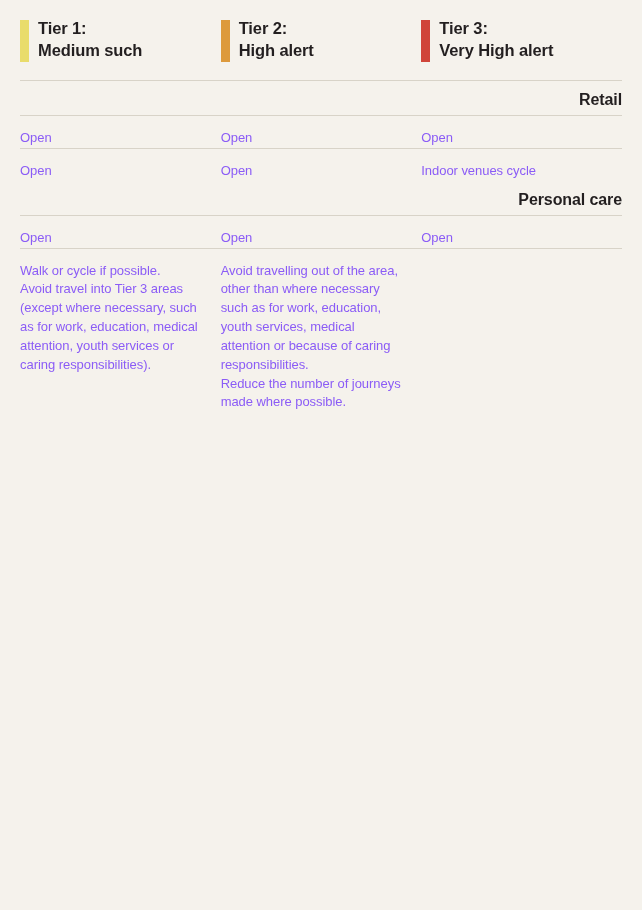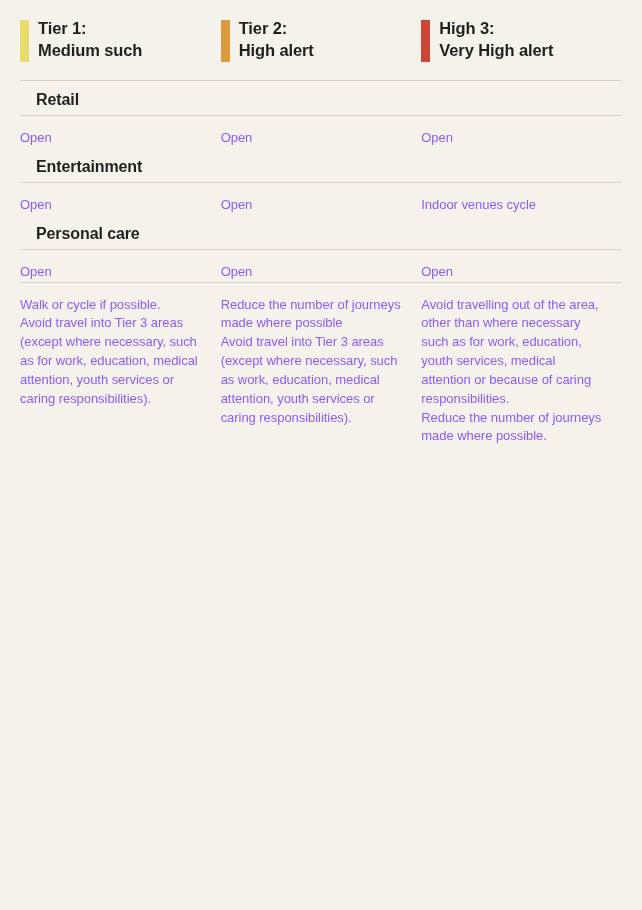--- a/index.html
+++ b/index.html
@@ -49,20 +49,21 @@
   }
   .section {
     width: 100%;
   }
   .section-title {
     font-size: 16px;
     font-weight: bold;
     letter-spacing: -0.1px;
     margin: 0 0 6px 16px;
     padding-top: 10px;
+    text-align: right;
   }
   .rule {
     border: 0;
     border-top: 1px solid #d8d3c8;
     margin: 0;
     width: 100%;
   }
   .row {
     display: flex;
     width: 100%;
@@ -91,37 +92,36 @@
     <div class="tier-col">
       <div class="tier-swatch" style="background:#e9dc6b"></div>
       <div class="tier-label"><span>Tier 1:</span><br><span>Medium such</span></div>
     </div>
     <div class="tier-col">
       <div class="tier-swatch" style="background:#dd9a3c"></div>
       <div class="tier-label"><span>Tier 2:</span><br><span>High alert</span></div>
     </div>
     <div class="tier-col">
       <div class="tier-swatch" style="background:#d0453a"></div>
-      <div class="tier-label"><span>High 3:</span><br><span>Very High alert</span></div>
+      <div class="tier-label"><span>Tier 3:</span><br><span>Very High alert</span></div>
     </div>
   </div>
 
   <hr class="rule">
   <div class="section">
     <div class="section-title">Retail</div>
     <hr class="rule">
     <div class="row">
       <div class="cell">Open</div>
       <div class="cell">Open</div>
       <div class="cell">Open</div>
     </div>
   </div>
 
   <div class="section">
-    <div class="section-title">Entertainment</div>
     <hr class="rule">
     <div class="row">
       <div class="cell">Open</div>
       <div class="cell">Open</div>
       <div class="cell">Indoor venues cycle</div>
     </div>
   </div>
 
   <div class="section">
     <div class="section-title">Personal care</div>
@@ -131,21 +131,19 @@
       <div class="cell">Open</div>
       <div class="cell">Open</div>
     </div>
   </div>
 
   <div class="section">
     <hr class="rule">
     <div class="row">
       <div class="cell">Walk or cycle if possible.
 Avoid travel into Tier 3 areas (except where necessary, such as for work, education, medical attention, youth services or caring responsibilities).</div>
-      <div class="cell">Reduce the number of journeys made where possible
-Avoid travel into Tier 3 areas (except where necessary, such as work, education, medical attention, youth services or caring responsibilities).</div>
       <div class="cell">Avoid travelling out of the area, other than where necessary such as for work, education, youth services, medical attention or because of caring responsibilities.
 Reduce the number of journeys made where possible.</div>
     </div>
   </div>
 
   <div class="spacer-bottom"></div>
 </div>
 
 </body></html>

